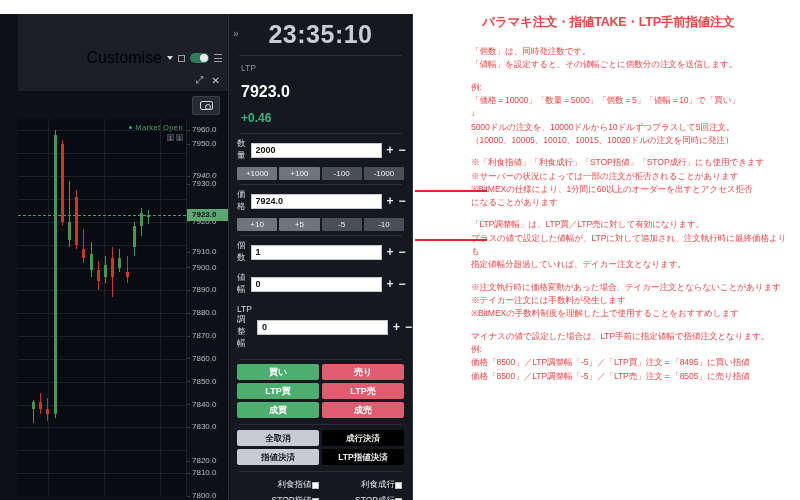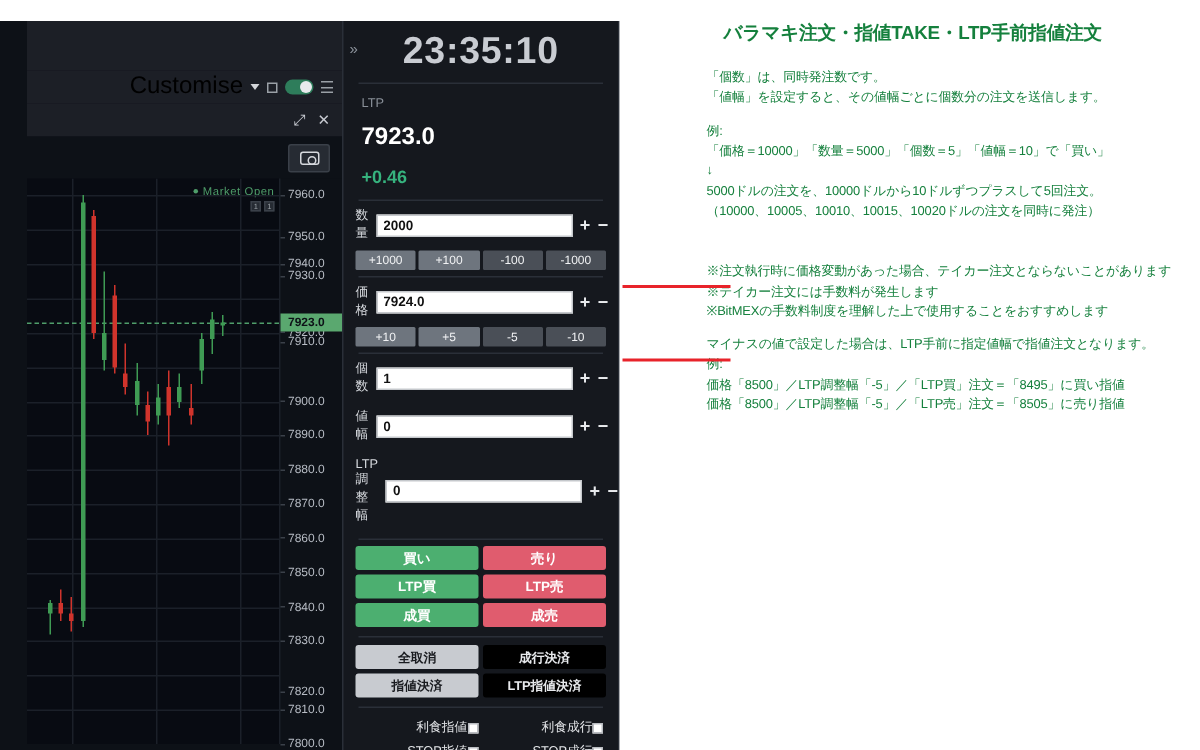--- a/index.html
+++ b/index.html
@@ -153,21 +153,21 @@
     padding:6px 10px 0 10px;
   }
   .chk { display:flex; align-items:center; justify-content:flex-end; height:14px; }
   .chk-lab { font-size:8.5px; color:#e3e5e8; }
   .chk-lab.green { color:#4f9e6a; }
   .box { width:7px;height:7px;background:#ffffff;border:1px solid #b9bcc1; }
   .box.grey { background:#8a9099; border-color:#8a9099; }
 
   
   .doc { position:absolute; left:413px; top:0; width:387px; height:500px;
-    background:#ffffff; color:#15803d; padding:14px 10px 0 58px; }
+    background:#ffffff; color:#ef4444; padding:14px 10px 0 58px; }
   .doc h1 { font-size:12.5px; font-weight:bold; text-align:center;
     margin-left:-44px; margin-bottom:14px; letter-spacing:-.2px; }
   .doc p { font-size:8.6px; line-height:1.55; margin:0; white-space:pre-wrap;
     letter-spacing:-.1px; }
   .gap { height:9px; }
 
   
   .redline { position:absolute; height:2px; background:#e8232a; }
 </style>
 </head>
@@ -263,25 +263,25 @@
         <div class="candle" style="left: 114.8px; top: 107.388px; height: 20.5636px; background: rgb(63, 155, 84);"></div>
         <div class="wick" style="left: 123px; top: 89.1091px; height: 27.4182px; background: rgb(63, 155, 84);"></div>
         <div class="candle" style="left: 122px; top: 93.6788px; height: 13.7091px; background: rgb(63, 155, 84);"></div>
         <div class="wick" style="left: 130.2px; top: 91.3939px; height: 13.7091px; background: rgb(63, 155, 84);"></div>
         <div class="candle" style="left: 129.2px; top: 95.9636px; height: 2.28485px; background: rgb(63, 155, 84);"></div>
       </div>
 
     <div class="price-axis" id="priceAxis">
       <div class="vscroll"></div>
     <div class="tick" style="top: 6.42424px;">7960.0</div>
-        <div class="tick" style="top: 34px;">7950.0</div>
-        <div class="tick" style="top: 52.1212px;">7940.0</div>
+        <div class="tick" style="top: 20px;">7950.0</div>
+        <div class="tick" style="top: 52.1212px; font-style: italic;">7940.0</div>
         <div class="tick" style="top: 60px;">7930.0</div>
         <div class="tick" style="top: 97.8182px;">7920.0</div>
-        <div class="tick" style="top: 104px;">7910.0</div>
+        <div class="tick" style="top: 128px;">7910.0</div>
         <div class="tick" style="top: 143.515px;">7900.0</div>
         <div class="tick" style="top: 166.364px;">7890.0</div>
         <div class="tick" style="top: 189.212px;">7880.0</div>
         <div class="tick" style="top: 212.061px;">7870.0</div>
         <div class="tick" style="top: 234.909px;">7860.0</div>
         <div class="tick" style="top: 257.758px;">7850.0</div>
         <div class="tick" style="top: 280.606px;">7840.0</div>
         <div class="tick" style="top: 303.455px;">7830.0</div>
         <div class="tick" style="top: 326.303px; margin-top: 11px;">7820.0</div>
         <div class="tick" style="top: 349.152px;">7810.0</div>
@@ -410,21 +410,28 @@
     <h1>バラマキ注文・指値TAKE・LTP手前指値注文</h1>
     <p>「個数」は、同時発注数です。
 「値幅」を設定すると、その値幅ごとに個数分の注文を送信します。</p>
     <div class="gap"></div>
     <p>例:
 「価格＝10000」「数量＝5000」「個数＝5」「値幅＝10」で「買い」
 ↓
 5000ドルの注文を、10000ドルから10ドルずつプラスして5回注文。
 （10000、10005、10010、10015、10020ドルの注文を同時に発注）</p>
     <div class="gap"></div>
+    <p>※「利食指値」「利食成行」「STOP指値」「STOP成行」にも使用できます
+※サーバーの状況によっては一部の注文が拒否されることがあります
+※BitMEXの仕様により、1分間に60以上のオーダーを出すとアクセス拒否
+になることがあります</p>
     <div class="gap"></div>
+    <p>「LTP調整幅」は、LTP買／LTP売に対して有効になります。
+プラスの値で設定した値幅が、LTPに対して追加され、注文執行時に最終価格よりも
+指定値幅分超過していれば、テイカー注文となります。</p>
     <div class="gap"></div>
     <p>※注文執行時に価格変動があった場合、テイカー注文とならないことがあります
 ※テイカー注文には手数料が発生します
 ※BitMEXの手数料制度を理解した上で使用することをおすすめします</p>
     <div class="gap"></div>
     <p>マイナスの値で設定した場合は、LTP手前に指定値幅で指値注文となります。
 例:
 価格「8500」／LTP調整幅「-5」／「LTP買」注文＝「8495」に買い指値
 価格「8500」／LTP調整幅「-5」／「LTP売」注文＝「8505」に売り指値</p>
   </div>

